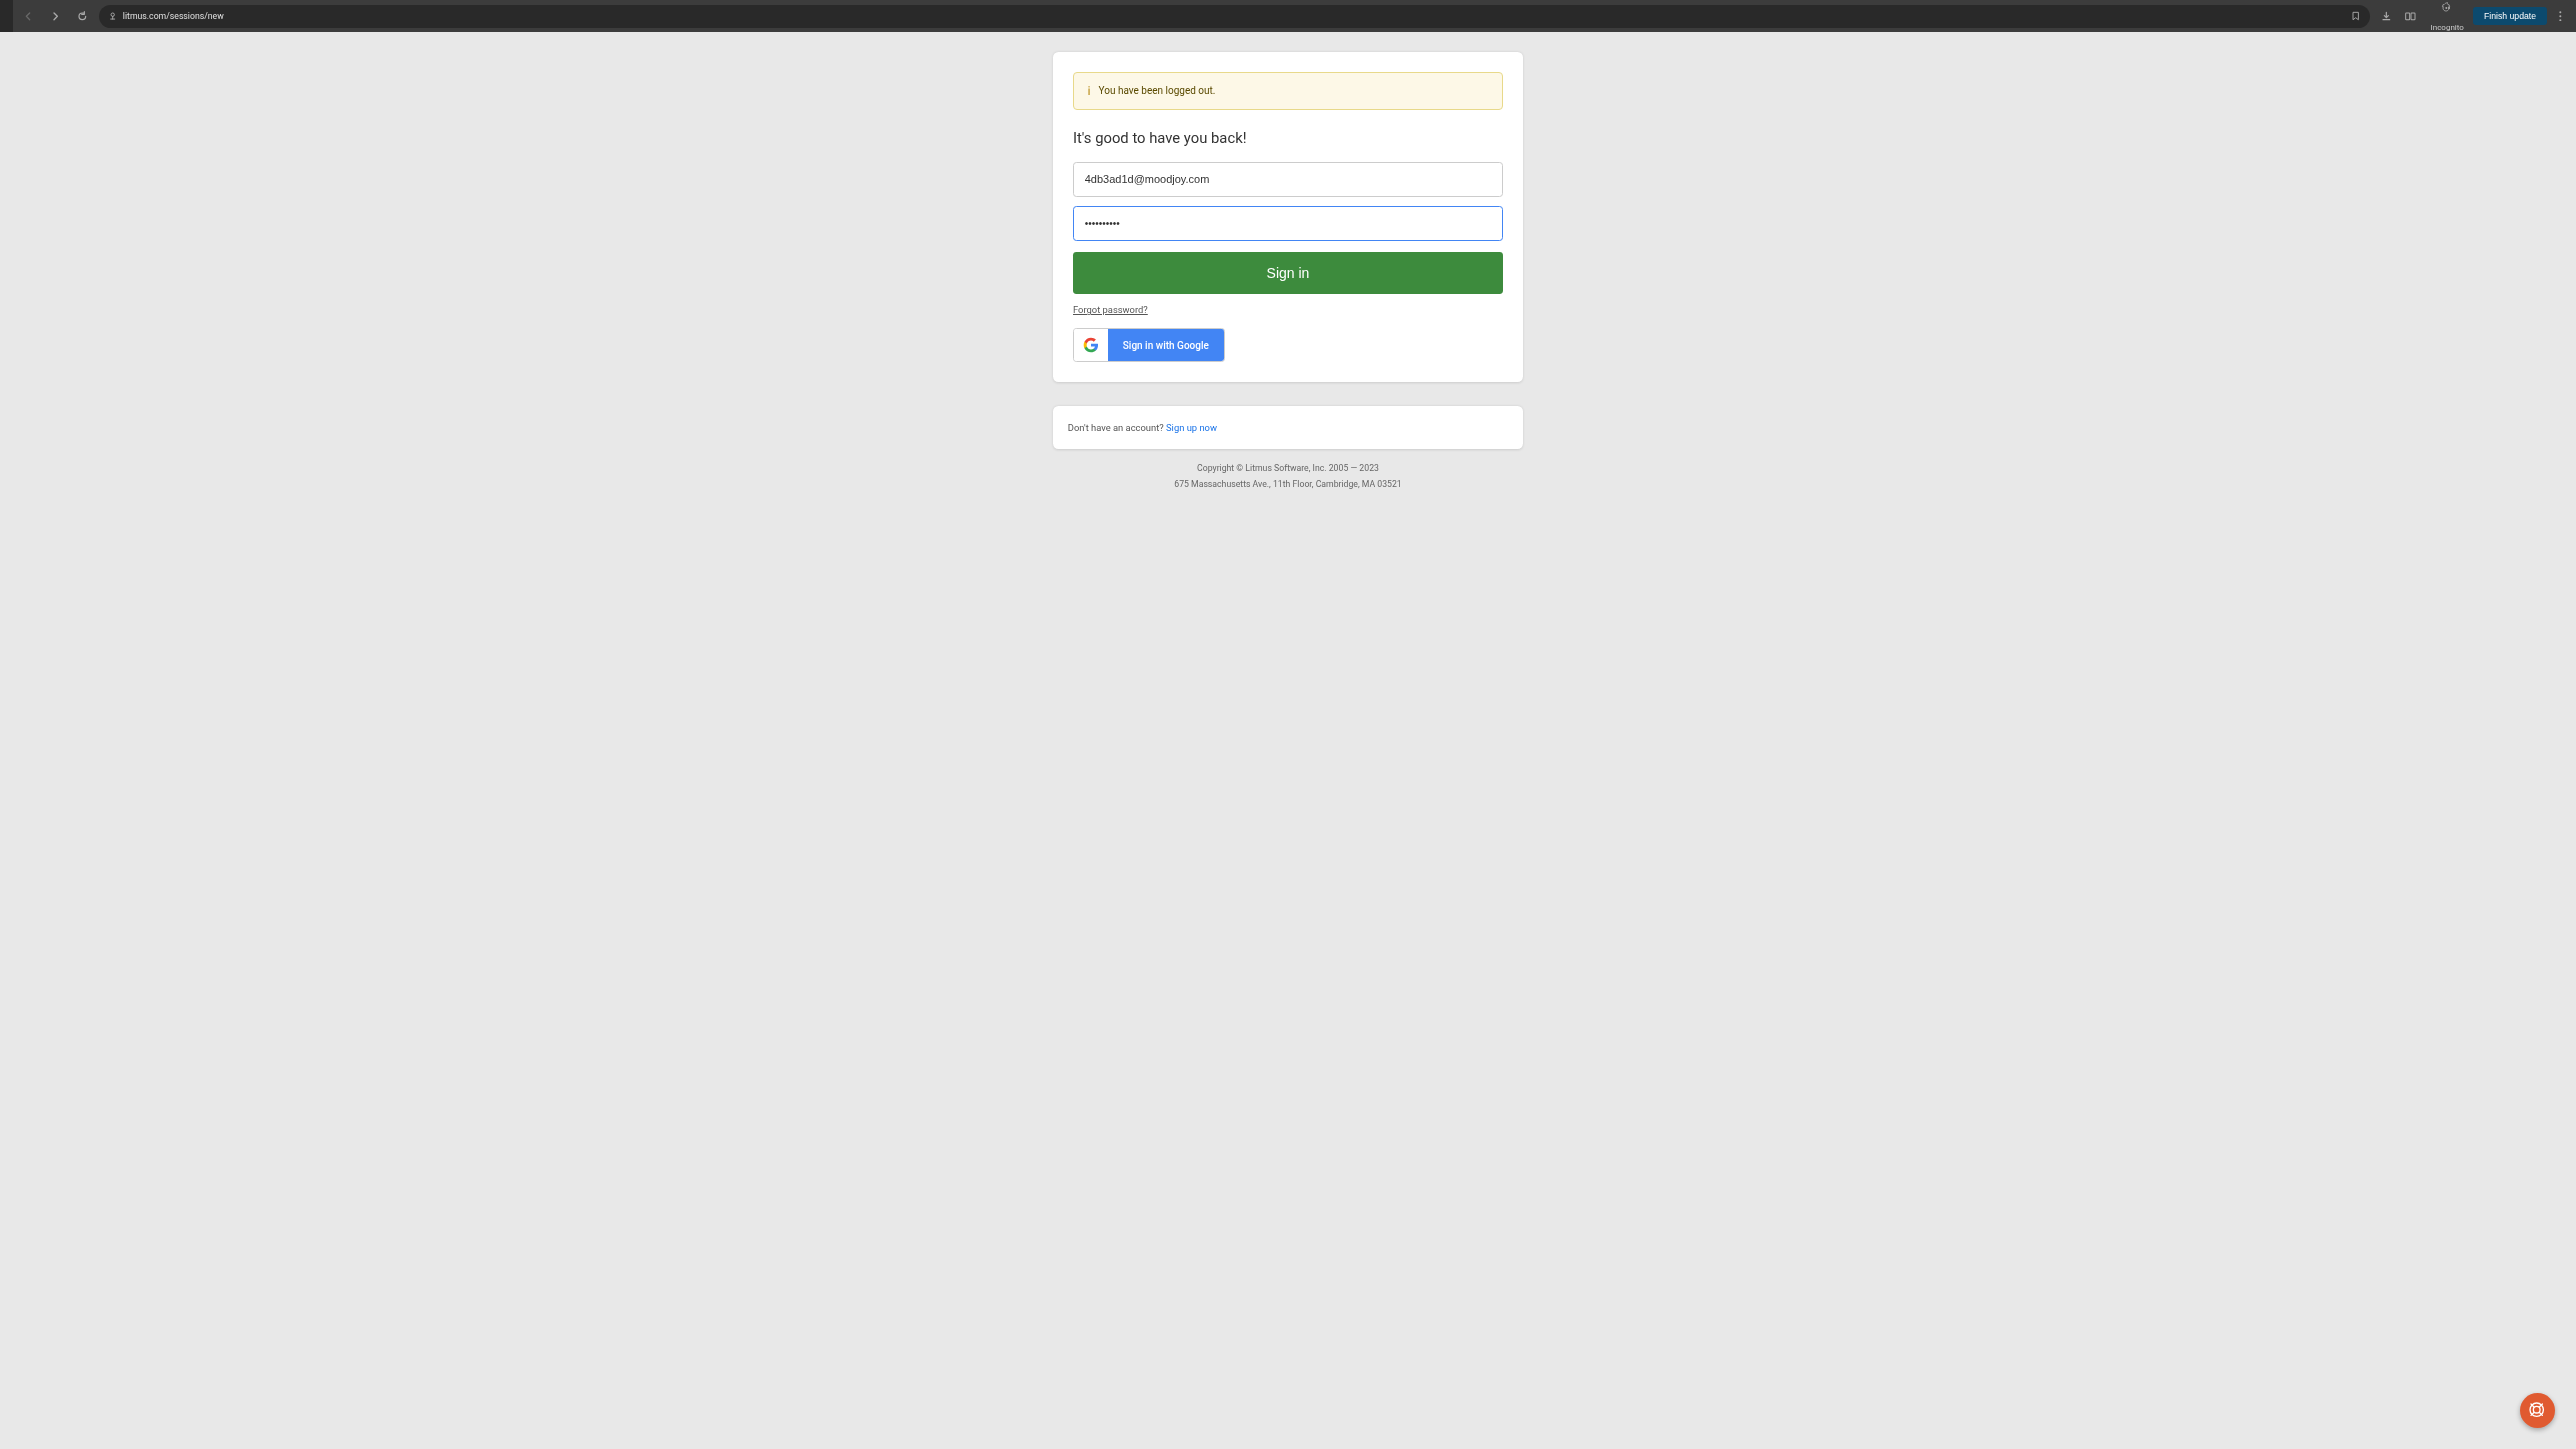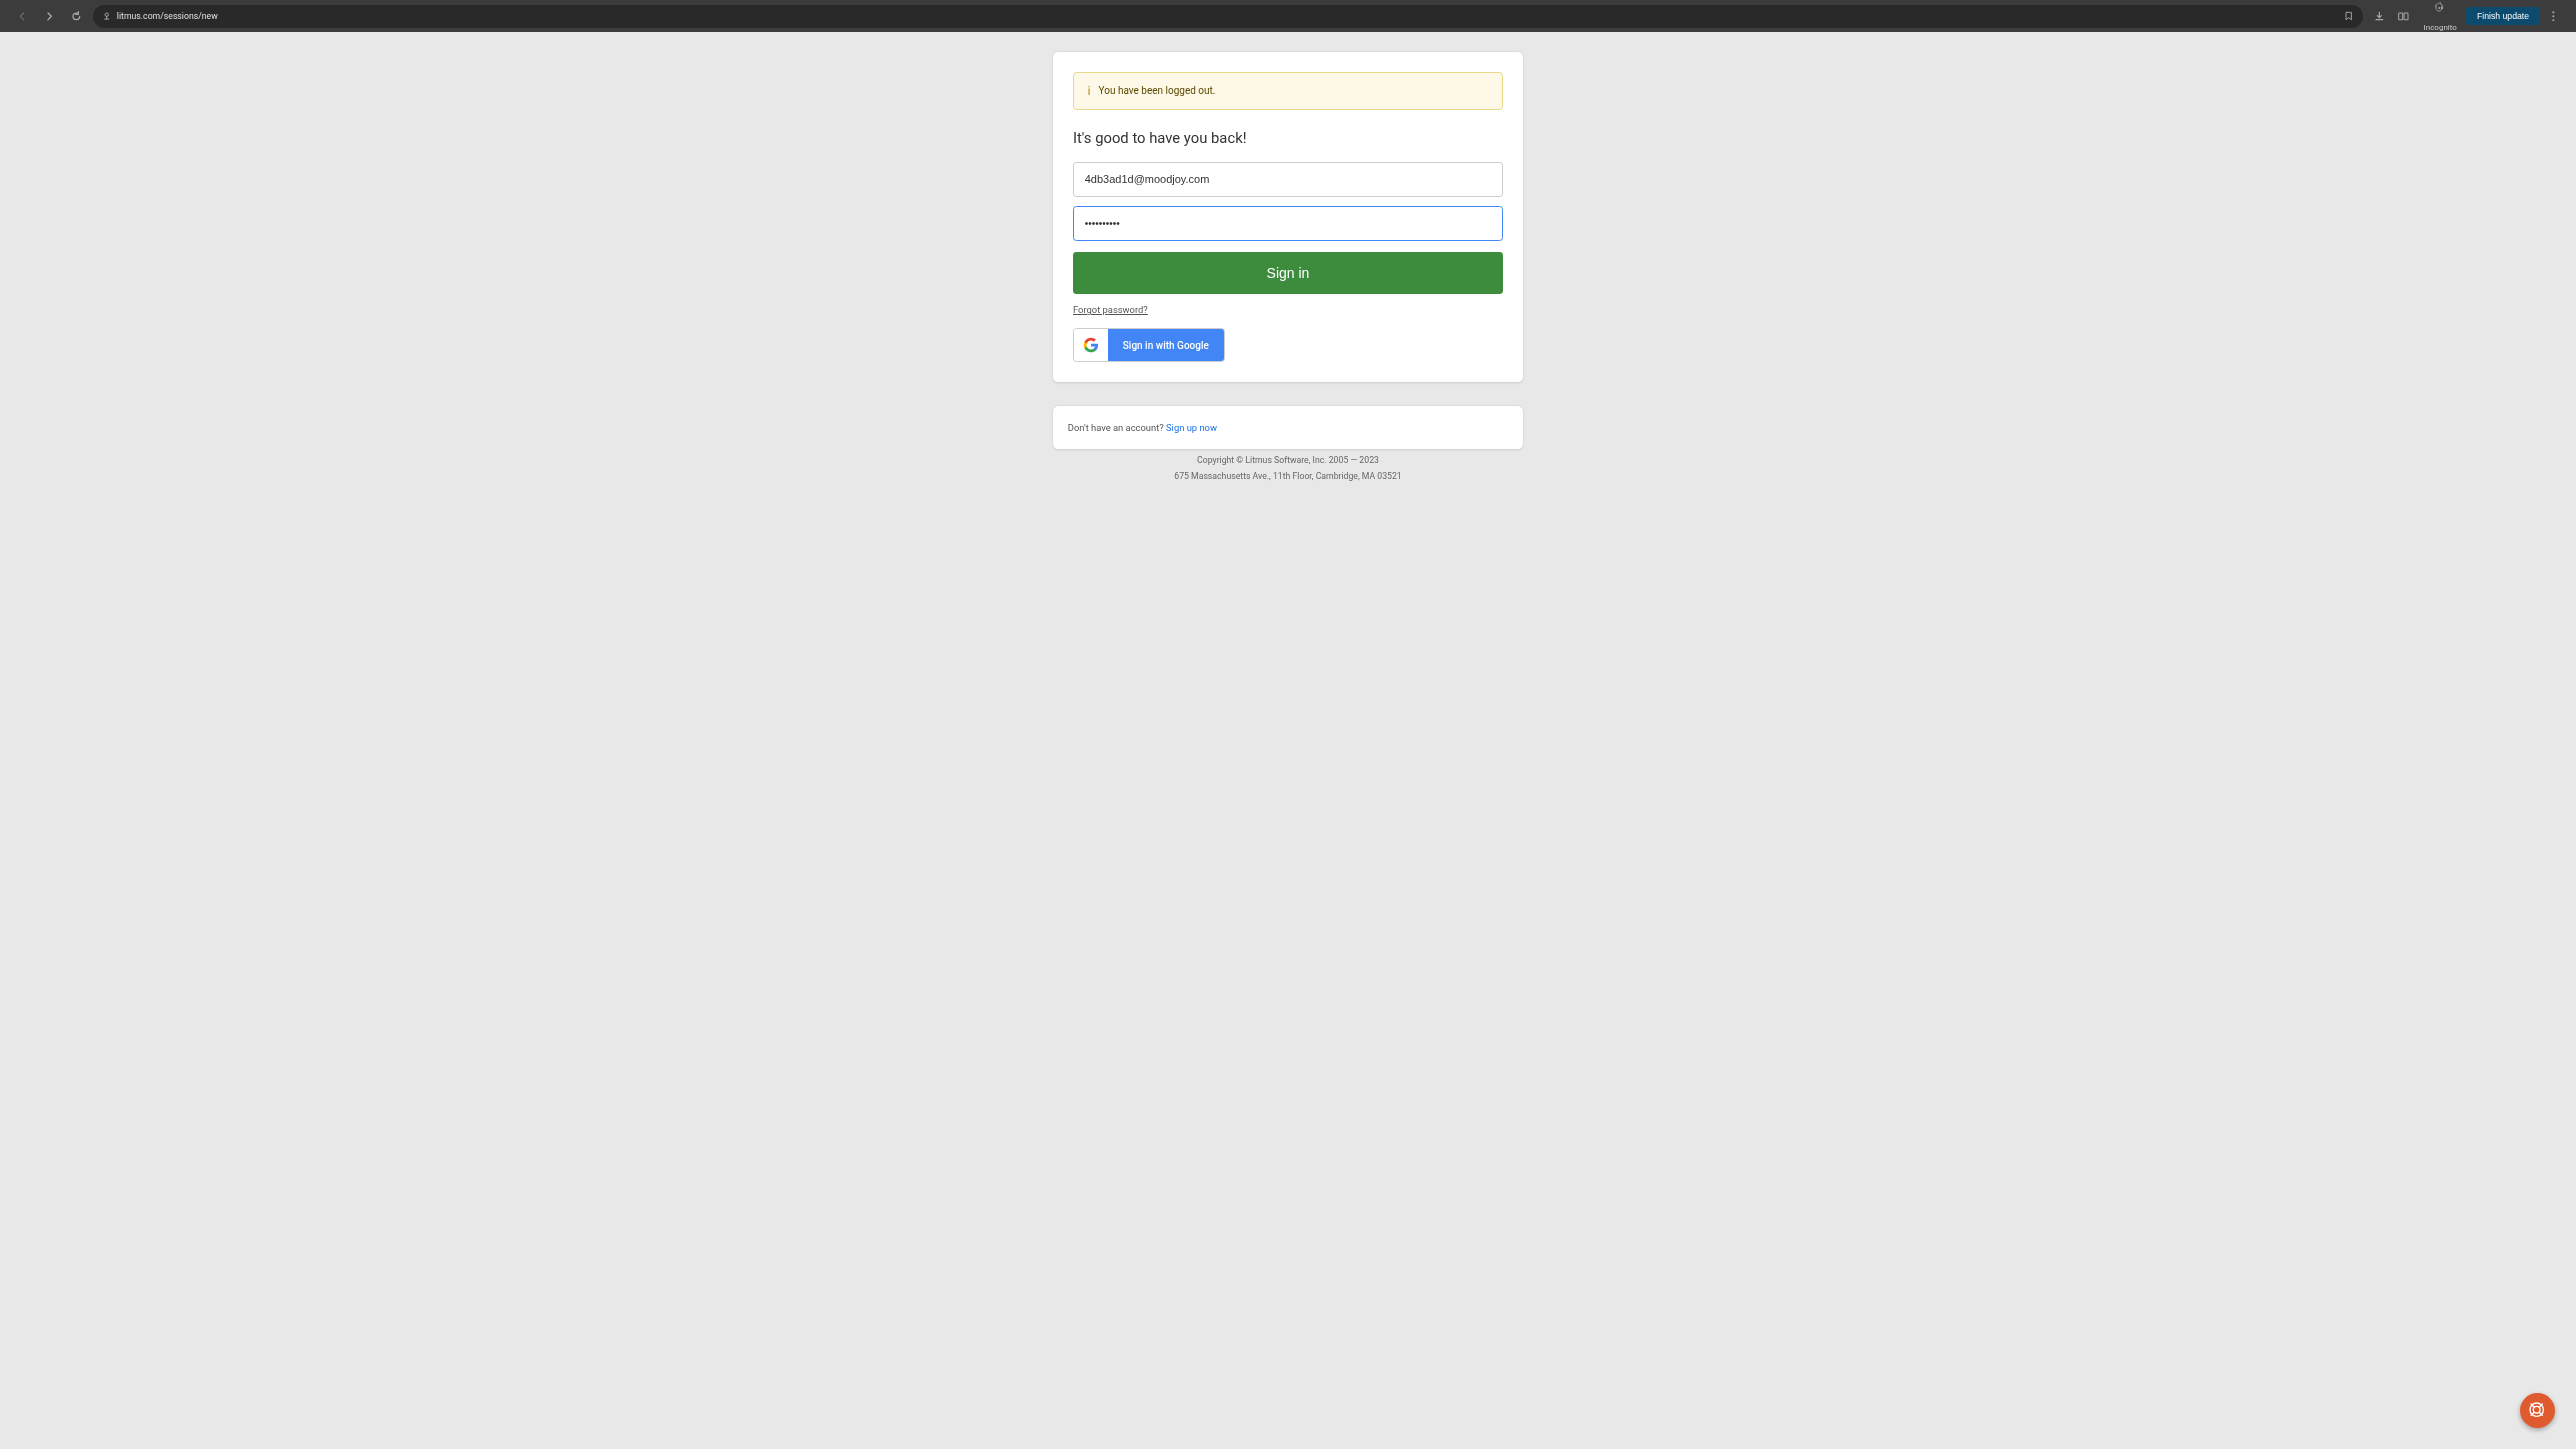--- a/index.html
+++ b/index.html
@@ -105,22 +105,23 @@
     .tab-spacer {
       flex: 1;
     }
 
     
     .nav-bar {
       background: #3c3c3c;
       display: flex;
       align-items: center;
       height: 32px;
-      padding: 0 12px;
+      padding: 0 5px;
       gap: 5.4px;
+      margin-left: 13px;
     }
 
     .nav-btn {
       width: 21.5px;
       height: 21.5px;
       border-radius: 50%;
       display: flex;
       align-items: center;
       justify-content: center;
       cursor: pointer;
@@ -332,21 +333,21 @@
     }
 
     .footer-card-link {
       color: #1a73e8;
       text-decoration: none;
       font-size: 9.4px;
     }
 
     .page-footer {
       text-align: center;
-      margin-top: 4px;
+      margin-top: 12px;
       color: #666;
     }
 
     .page-footer-line {
       font-size: 8.7px;
       line-height: 1.8;
     }
 
     
     .support-btn {

